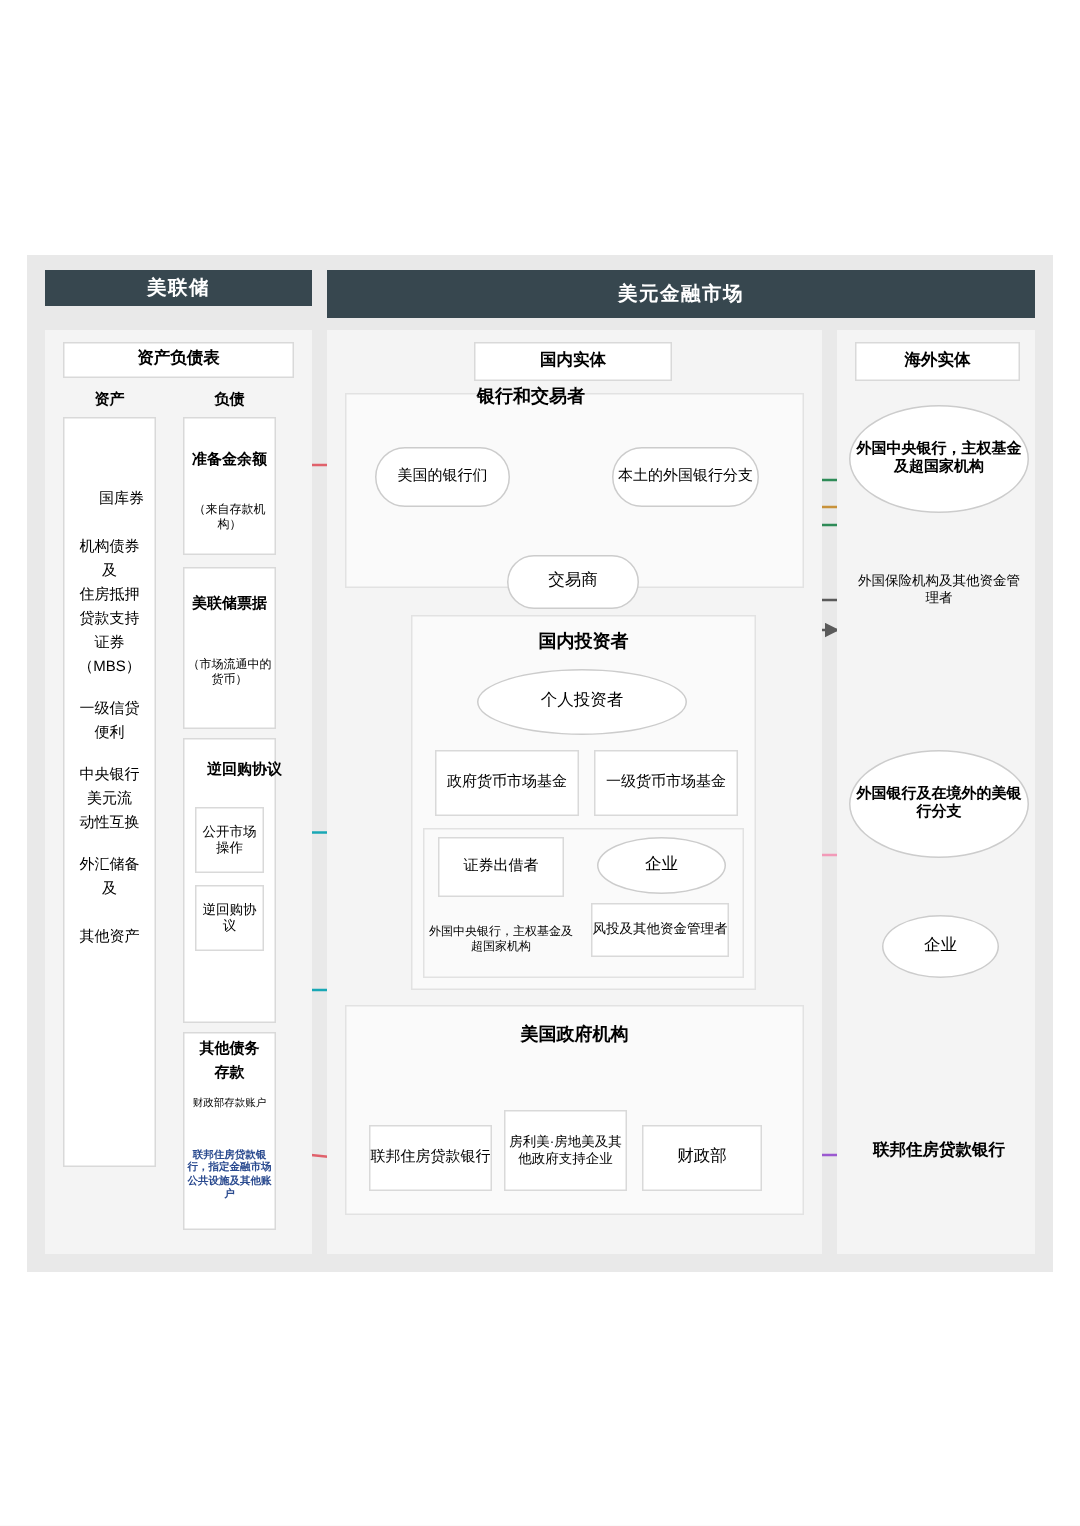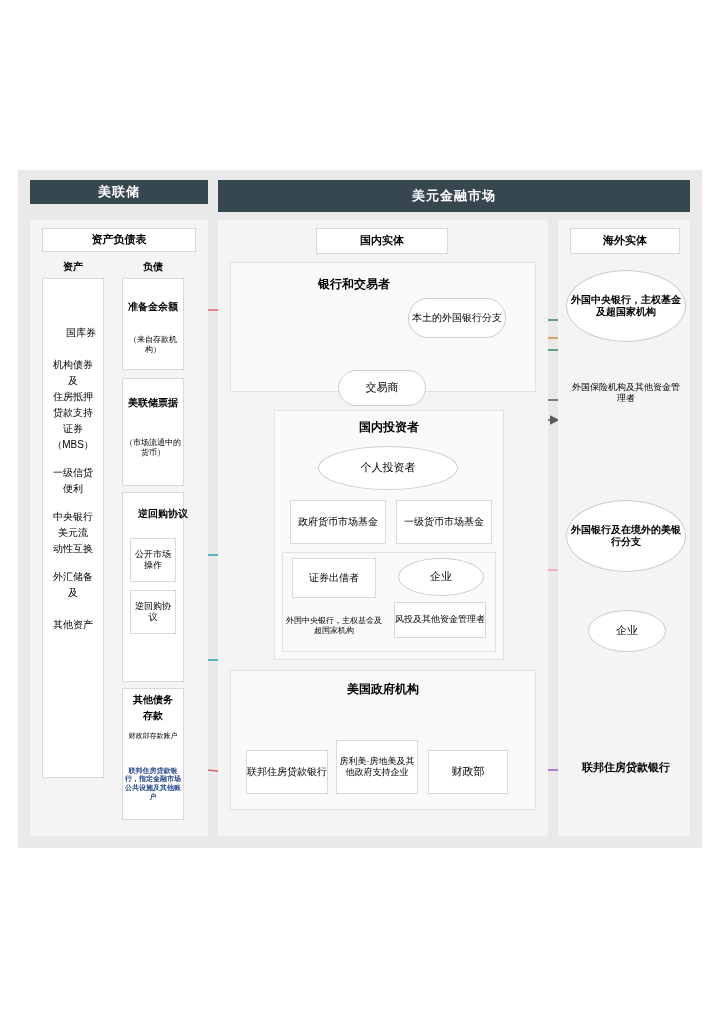--- a/index.html
+++ b/index.html
@@ -151,21 +151,22 @@
     <div class="box wbox" style="left:104px;top:518px;width:62px;height:132px;"></div>
     <div class="lbl t10 bold" style="left:104px;top:522px;width:62px;height:16px;">其他债务</div>
     <div class="lbl t10 bold" style="left:104px;top:538px;width:62px;height:16px;">存款</div>
     <div class="lbl t7" style="left:104px;top:554px;width:62px;height:24px;">财政部存款账户</div>
     <div class="lbl t7 bold" style="left:104px;top:584px;width:62px;height:60px;color:#2a4a8f;">联邦住房贷款银行，指定金融市场公共设施及其他账户</div>
 
     <div class="box grey" style="left:200px;top:50px;width:330px;height:616px;"></div>
     <div class="lbl wbox bold t11" style="left:298px;top:58px;width:132px;height:26px;">国内实体</div>
 
     <div class="box lgrey" style="left:212px;top:92px;width:306px;height:130px;"></div>
-    <div class="lbl title-md" style="left:212px;top:104px;width:248px;height:20px;">银行和交易者</div>
+    <div class="lbl title-md" style="left:212px;top:84px;width:248px;height:20px;">银行和交易者</div>
+    <div class="lbl pill t10" style="left:232px;top:128px;width:90px;height:40px;">美国的银行们</div>
     <div class="lbl pill t10" style="left:390px;top:128px;width:98px;height:40px;">本土的外国银行分支</div>
     <div class="lbl pill t11" style="left:320px;top:200px;width:88px;height:36px;">交易商</div>
 
     <div class="box lgrey" style="left:256px;top:240px;width:230px;height:250px;"></div>
     <div class="lbl title-md" style="left:256px;top:246px;width:230px;height:22px;">国内投资者</div>
     <div class="lbl ell t11" style="left:300px;top:276px;width:140px;height:44px;">个人投资者</div>
     <div class="lbl wbox t10" style="left:272px;top:330px;width:96px;height:44px;">政府货币市场基金</div>
     <div class="lbl wbox t10" style="left:378px;top:330px;width:96px;height:44px;">一级货币市场基金</div>
     <div class="box lgrey" style="left:264px;top:382px;width:214px;height:100px;"></div>
     <div class="lbl wbox t10" style="left:274px;top:388px;width:84px;height:40px;">证券出借者</div>

